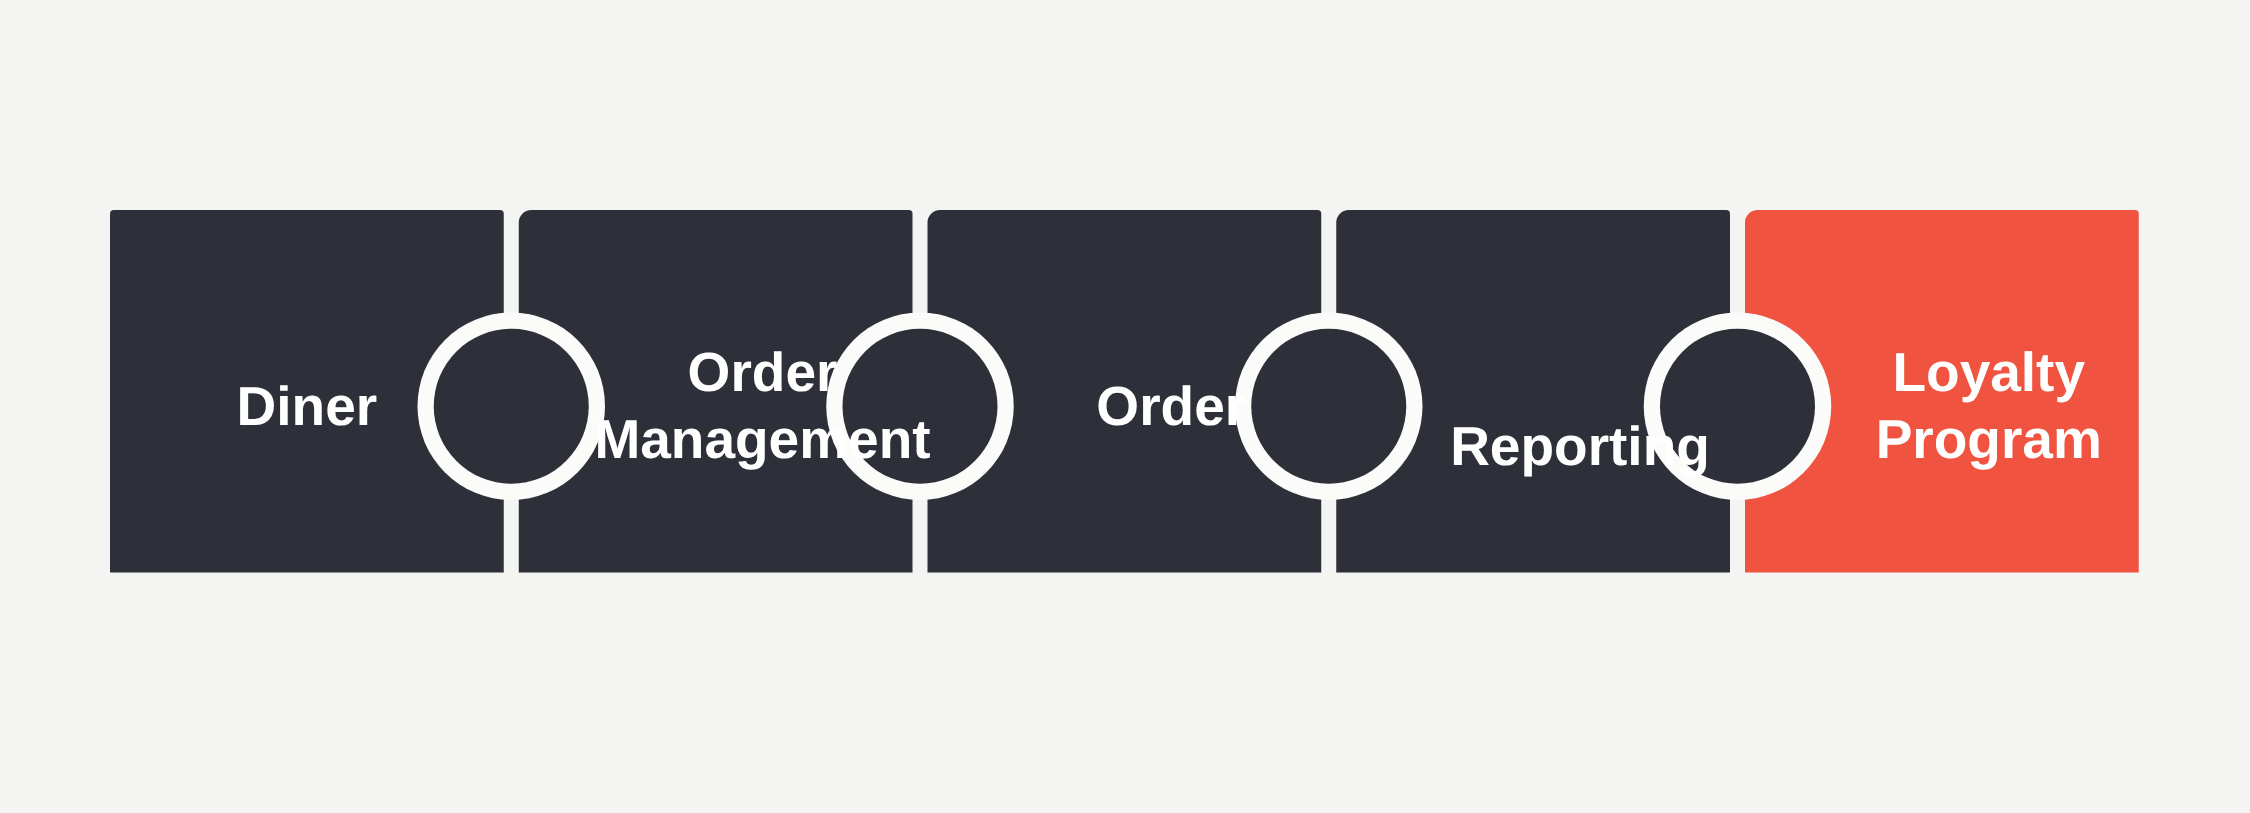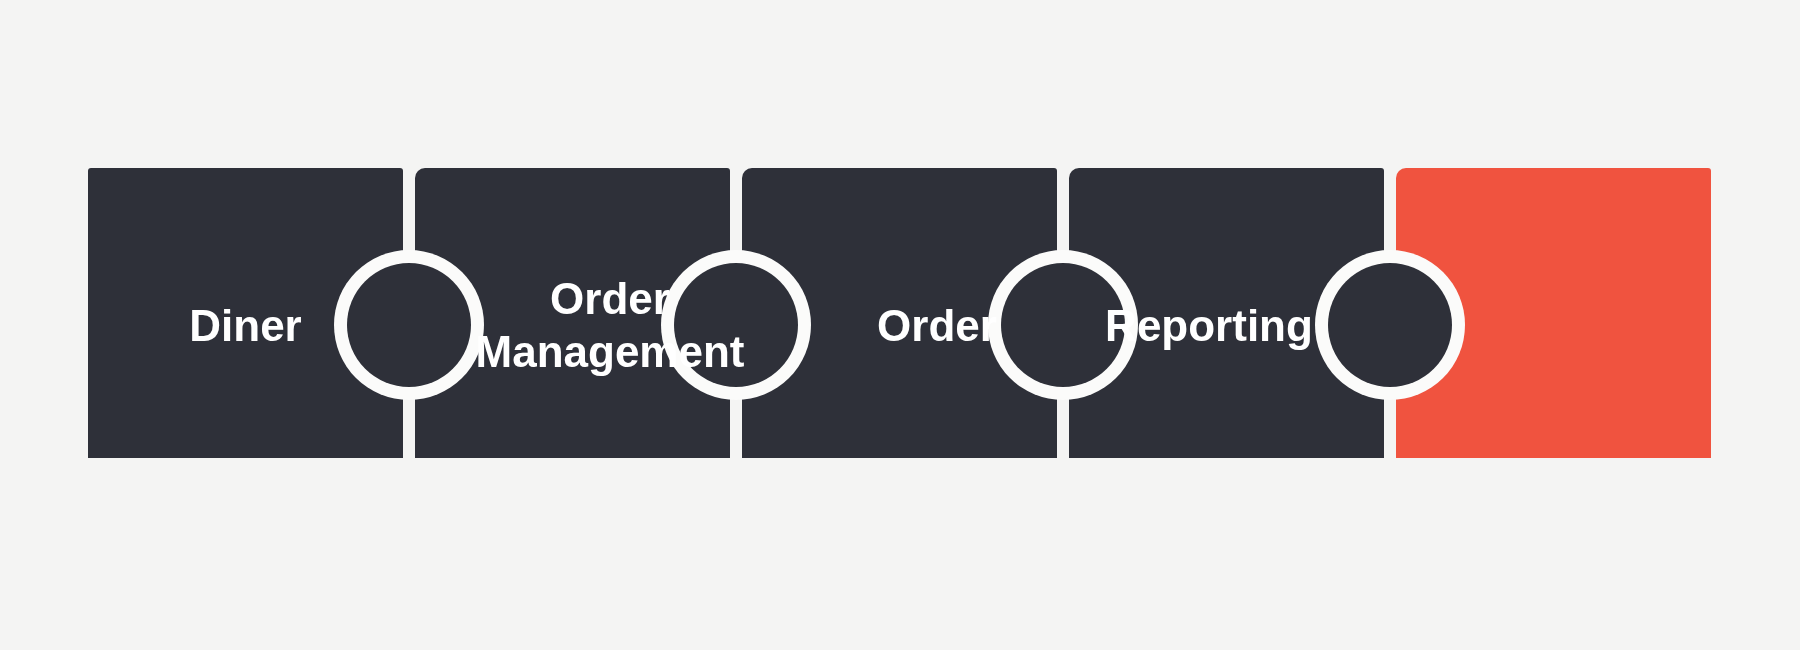--- a/index.html
+++ b/index.html
@@ -77,21 +77,21 @@
     font-size: 44px;
     line-height: 53px;
     letter-spacing: 0px;
     text-align: center;
     pointer-events: none;
   }
   .line { white-space: nowrap; }
   .l1 { left: 0;      width: 315px; }
   .l2 { left: 402px;  width: 240px; }
   .l3 { left: 729px;  width: 240px; }
-  .l4 { left: 1001px; width: 240px; }
+  .l4 { left: 1056px; width: 240px; margin-top: 32px; }
   .l5 { left: 1383px; width: 240px; }
 </style>
 </head>
 <body>
 
 <div class="canvas">
   <div class="puzzle">
 
     <div class="piece p1 dark"></div>
     <div class="piece p2 notched dark"></div>
@@ -115,15 +115,19 @@
       <div class="line">Order</div>
       <div class="line">Management</div>
     </div>
     <div class="label l3">
       <div class="line">Order</div>
     </div>
     <div class="label l4">
       <div class="line">Reporting</div>
       <div class="line"></div>
     </div>
+    <div class="label l5">
+      <div class="line">Loyalty</div>
+      <div class="line">Program</div>
+    </div>
 
   </div>
 </div>
 
 </body></html>

